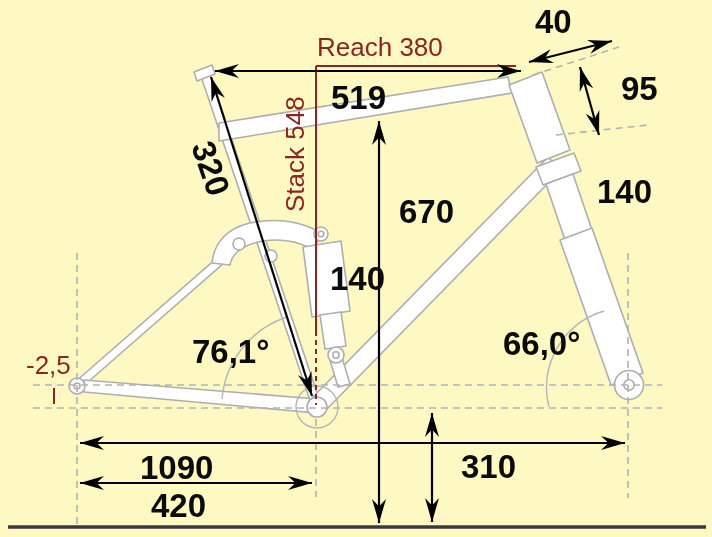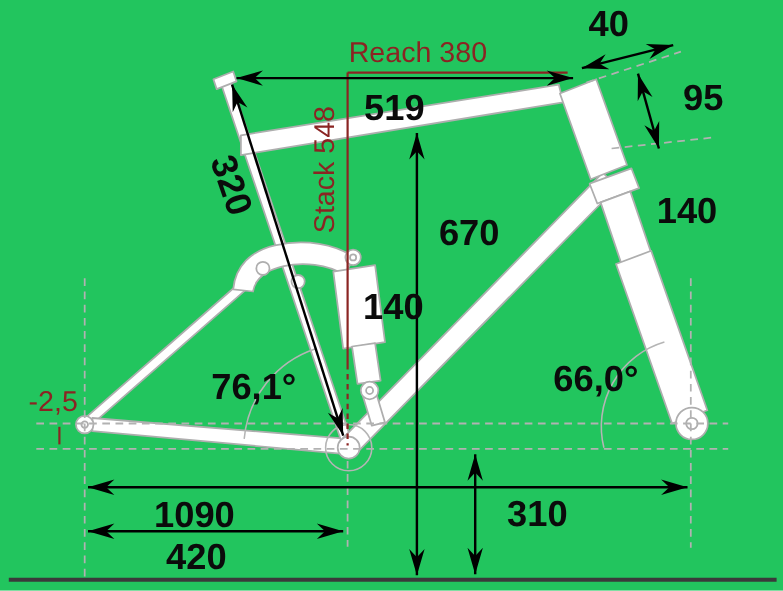--- a/index.html
+++ b/index.html
@@ -1,16 +1,16 @@
 <!DOCTYPE html>
 <html><head>
 <meta charset="utf-8">
 <style>
   html,body{margin:0;padding:0;background:#ffffff;}
-  #stage{position:relative;width:712px;height:537px;background:#22c55e;overflow:hidden;
+  #stage{position:relative;width:712px;height:537px;background:#fef9c3;overflow:hidden;
          font-family:"Liberation Sans",sans-serif;}
   svg text{font-family:"Liberation Sans",sans-serif;}
   .num{font-weight:700;font-size:33px;fill:#0b0b0b;}
   .rlabel{font-weight:400;font-size:26px;fill:#8b2423;}
   .guide{stroke:#b2b2b2;stroke-width:1.6;stroke-dasharray:7 5;fill:none;}
   .arc{stroke:#b5b5b5;stroke-width:1.4;fill:none;}
   .tube{fill:#ffffff;stroke:#aeaeae;stroke-width:1.6;stroke-linejoin:round;}
   .tubeline{fill:none;stroke:#aeaeae;stroke-width:1.6;}
   .meas{stroke:#000000;stroke-width:2.2;fill:none;}
   .red{stroke:#8b2423;stroke-width:2;fill:none;}

